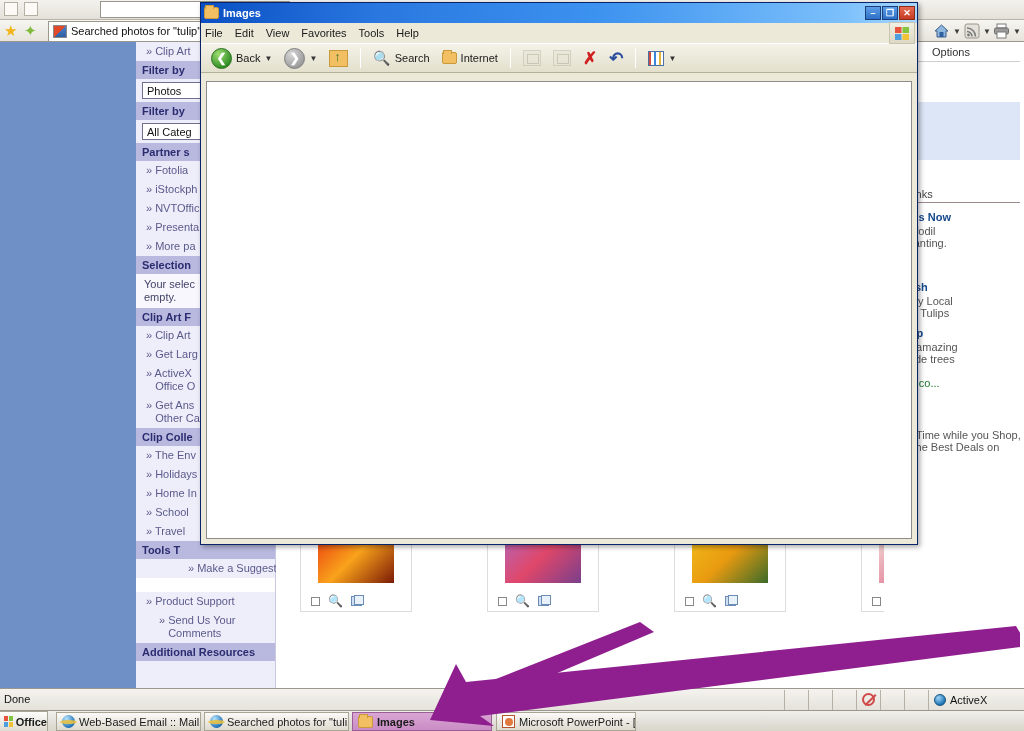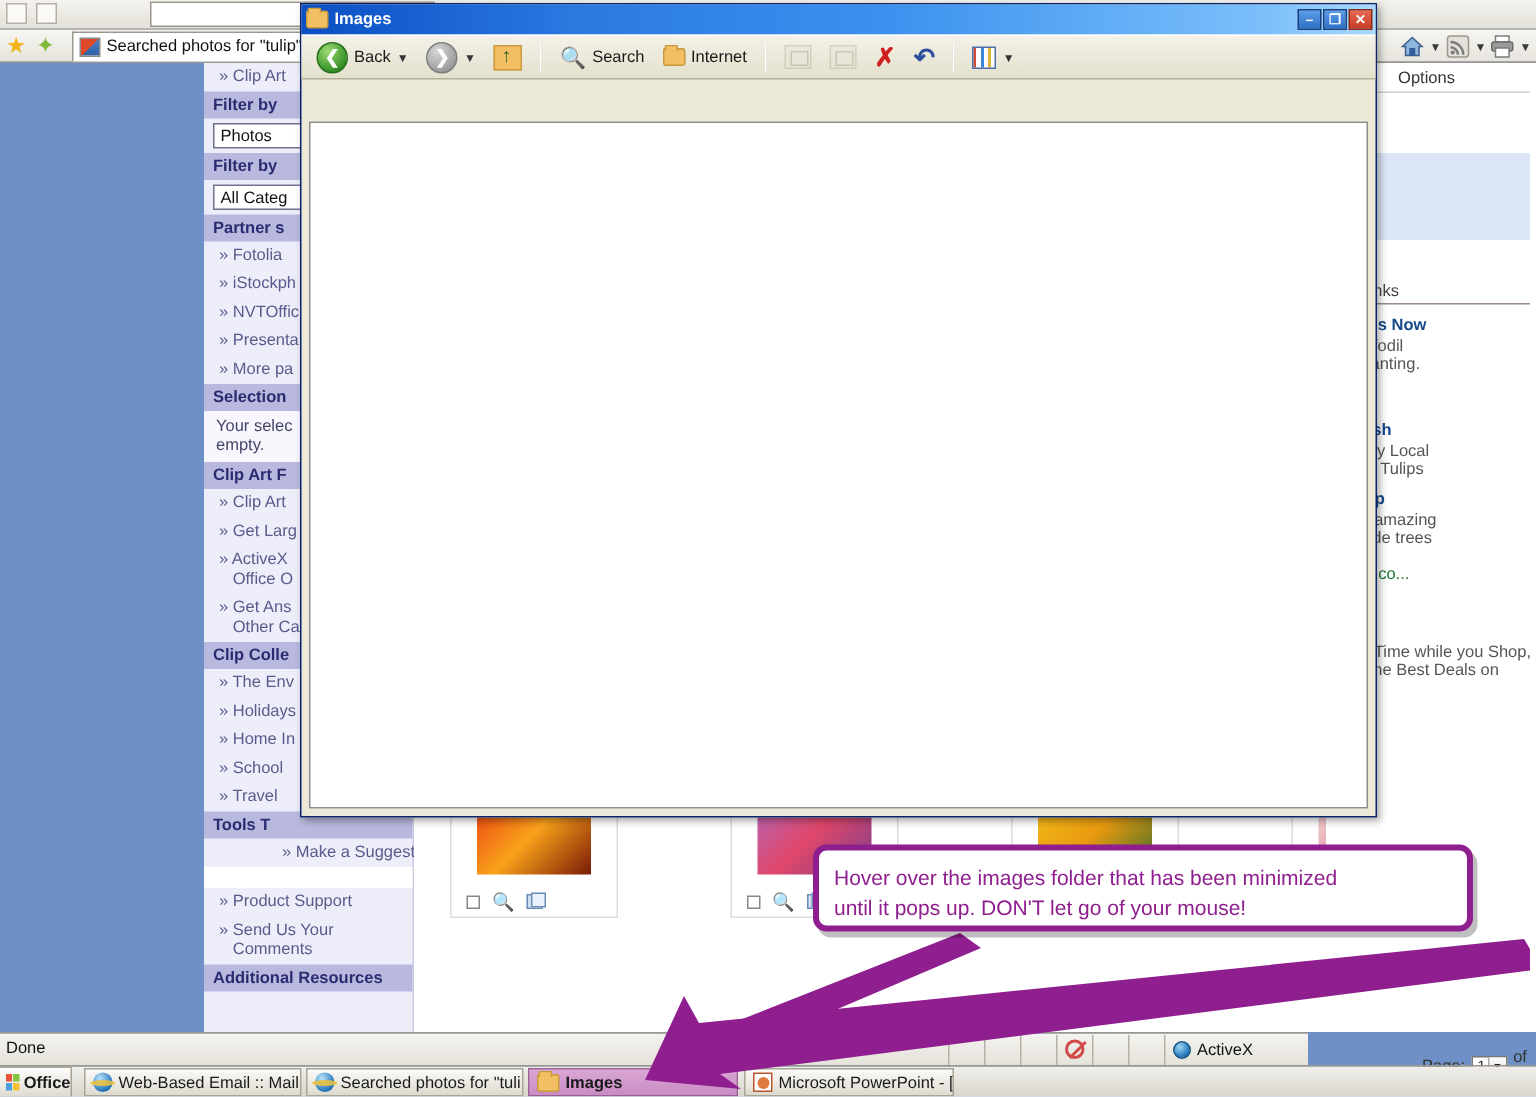--- a/index.html
+++ b/index.html
@@ -146,21 +146,21 @@
   #blue-ad {
     margin: 40px 4px 0 18px; height: 58px; background: #dce6f6;
   }
   .r-sep { margin: 28px 4px 0 4px; border-bottom:1px solid #9b8b8b; padding-bottom:2px; color:#444;}
   .ad-title { color: #15488c; font-weight: bold; margin: 8px 0 2px 4px; }
   .ad-line { color: #555; margin-left: 4px; line-height: 12px; }
   .ad-url { color: #1d7a2e; margin-left: 4px; }
 
   
   #statusbar {
-    position: absolute; left: 0; top: 688px; width: 872px; height: 22px;
+    position: absolute; left: 0; top: 688px; width: 1024px; height: 22px;
     background: linear-gradient(#f4f3ef,#e4e2da);
     border-top: 1px solid #9b978c;
     font-size: 11px; color: #111;
   }
   #status-text { position: absolute; left: 4px; top: 4px; }
   #status-zones { position: absolute; right: 2px; top: 1px; display: flex; height: 20px; }
   .zone { border-left: 1px solid #b5b1a6; width: 24px; height: 20px; position: relative; }
   .zone.wide { width: 94px; display:flex;align-items:center;gap:4px;padding-left:5px; }
   .globe {
     width: 12px; height: 12px; border-radius: 50%;
@@ -379,21 +379,21 @@
         <div class="nav-head" style="white-space: pre;">Clip Colle</div>
         <div class="nav-link" style="white-space: pre;">» The Env</div>
         <div class="nav-link" style="white-space: pre;">» Holidays</div>
         <div class="nav-link" style="white-space: pre;">» Home In</div>
         <div class="nav-link" style="white-space: pre;">» School</div>
         <div class="nav-link" style="white-space: pre;">» Travel</div>
         <div class="nav-head" style="white-space: pre;">Tools T</div>
         <div class="nav-link" style="white-space: pre; margin-left: 42px;">» Make a Suggestion</div>
         <div class="nav-gap" style="white-space: pre;"></div>
         <div class="nav-link" style="white-space: pre;">» Product Support</div>
-        <div class="nav-link" style="white-space: pre;">» Send Us Your
+        <div class="nav-link" style="white-space: pre; margin-left: 13px;">» Send Us Your
    Comments</div>
         <div class="nav-head" style="white-space: pre;">Additional Resources</div>
       </div>
 
     <div id="content">
       <div id="thumbrow">
           <div class="thumbcell">
             <div class="thumbimg" style="background:linear-gradient(135deg,#e8340f 0%,#f9a21b 50%,#7a1a06 100%);"></div>
             <div class="thumbtools">
               <span class="tt-box"></span>
@@ -526,20 +526,36 @@
     <div id="exp-title">
       <span class="foldericon"></span>
       <span>Images</span>
       <span id="exp-wbtns">
         <span class="wbtn">–</span>
         <span class="wbtn">❐</span>
         <span class="wbtn close">✕</span>
       </span>
     </div>
 
+    <div id="exp-menu">
+      <span>File</span>
+      <span>Edit</span>
+      <span>View</span>
+      <span>Favorites</span>
+      <span>Tools</span>
+      <span>Help</span>
+      <span id="exp-flag">
+        <svg width="16" height="15" viewBox="0 0 16 15">
+            <rect x="1" y="1" width="6.5" height="6" fill="#e8533b"></rect>
+            <rect x="8.5" y="1" width="6.5" height="6" fill="#83c441"></rect>
+            <rect x="1" y="8" width="6.5" height="6" fill="#4e9fdc"></rect>
+            <rect x="8.5" y="8" width="6.5" height="6" fill="#f2c236"></rect>
+          </svg>
+      </span>
+    </div>
 
     <div id="exp-toolbar">
       <span class="tbtn">
         <span class="circ green">❮</span>
         <span>Back</span>
         <span class="tcaret">▼</span>
       </span>
       <span class="tbtn">
         <span class="circ grey">❯</span>
         <span class="tcaret">▼</span>
@@ -575,24 +591,20 @@
         <span class="tcaret">▼</span>
       </span>
     </div>
 
     <div id="exp-body"></div>
   </div>
 
   <svg id="callout-tail" viewBox="0 0 320 90">
     <path d="M200 8 L214 18 L40 92 L28 76 Z" fill="#8f1e8f"></path>
   </svg>
-  <div id="callout">
-    <div>Hover over the images folder that has been minimized</div>
-    <div>until it pops up.  DON'T let go of your mouse!</div>
-  </div>
 
   <svg id="big-arrow" style="position:absolute;left:420px;top:620px;width:600px;height:110px;pointer-events:none;">
     <path d="M600 12 L600 46 L40 96 L46 110 L2 86 L44 62 L48 78 L586 30 Z" fill="#8f1e8f" opacity="0"></path>
     <polygon points="598,8 610,28 38,92 56,104 4,96 24,58 38,74" fill="#8f1e8f" opacity="0"></polygon>
     <path d="M596 6 L608 26 L60 96 L74 106 L10 100 L36 44 L46 62 Z" fill="#8f1e8f"></path>
   </svg>
 
 </div>
 
 </body></html>

